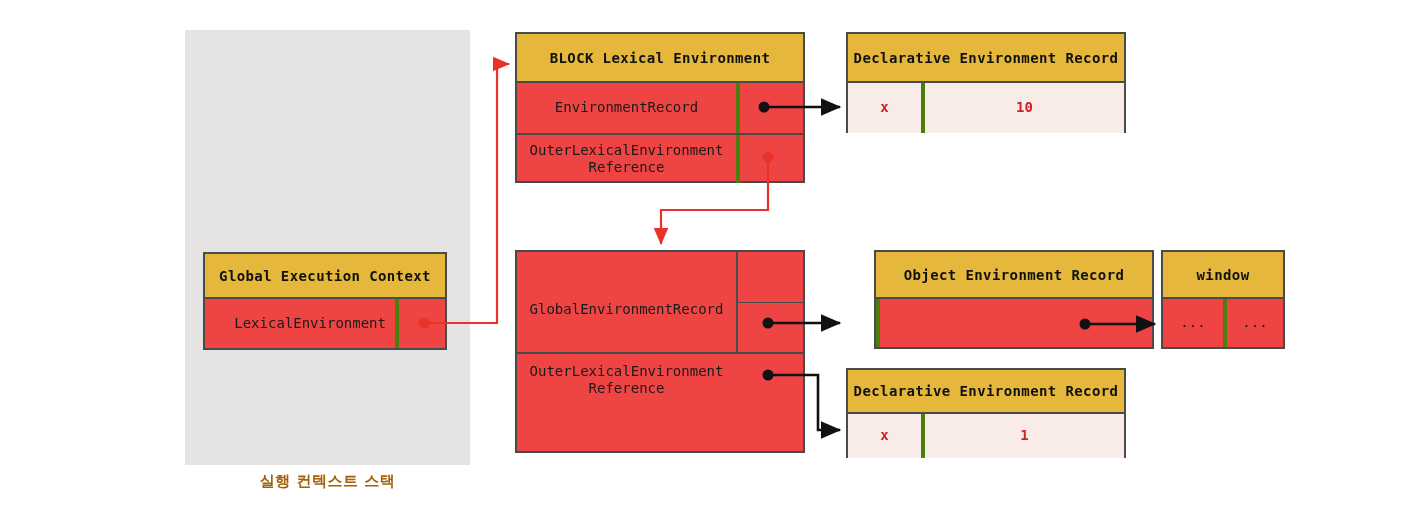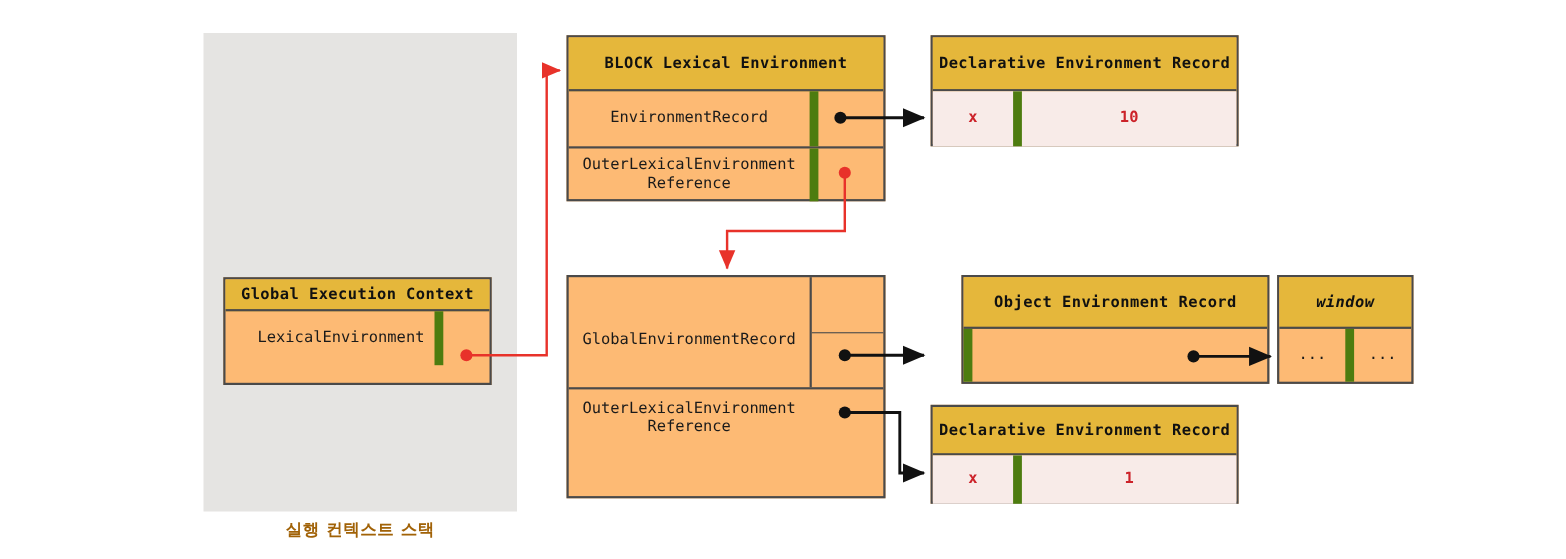--- a/index.html
+++ b/index.html
@@ -11,35 +11,35 @@
 
   .gray-panel{
     position:absolute;background:#e5e4e2;
   }
   .caption{
     position:absolute;text-align:center;font-family:"DejaVu Sans","Liberation Sans",sans-serif;
     font-weight:bold;font-size:15px;color:#a16207;letter-spacing:.5px;
   }
 
   
-  .box{position:absolute;border:2px solid #4a4a4a;box-sizing:border-box;background:#fdba74;}
+  .box{position:absolute;border:2px solid #4a4a4a;box-sizing:border-box;background:#ef4444;}
   .box .hdr{
     background:#e5b73b;color:#111;font-weight:bold;font-size:14px;
     display:flex;align-items:center;justify-content:center;
     box-sizing:border-box;border-bottom:2px solid #4a4a4a;
     letter-spacing:.4px;white-space:nowrap;
   }
   .row{display:flex;box-sizing:border-box;}
   .row.sep{border-top:2px solid #4a4a4a;}
   .cell{
     display:flex;align-items:center;justify-content:center;
     font-size:14px;color:#1a1a1a;box-sizing:border-box;text-align:center;
     line-height:1.25;white-space:pre-line;
   }
-  .cell.divL{border-left:8px solid #4d7c0f;}
+  .cell.divL{border-left:4px solid #4d7c0f;}
   .cell.thinTop{border-top:1px solid #4a4a4a;}
   .pink{background:#f8ebe8;}
   .pink .cell{color:#cc2229;font-weight:bold;}
 
   svg.wires{position:absolute;left:0;top:0;width:1424px;height:508px;overflow:visible;pointer-events:none;}
   .dot-black{fill:#111;}
   .dot-red{fill:#e8322a;}
   .ln-black{stroke:#111;stroke-width:2.6;fill:none;}
   .ln-red{stroke:#e8322a;stroke-width:2.2;fill:none;}
 </style>
@@ -67,21 +67,21 @@
 
   <div class="box" style="left:846px;top:32px;width:280px;height:101px;">
     <div class="hdr" style="height:49px;">Declarative Environment Record</div>
     <div class="row pink" style="height:50px;">
       <div class="cell" style="width:73px;height:50px;">x</div>
       <div class="cell divL" style="width:203px;height:50px;">10</div>
     </div>
   </div>
 
   <div class="box" style="left:203px;top:252px;width:244px;height:98px;">
-    <div class="hdr" style="height:29px;">Global Execution Context</div>
+    <div class="hdr" style="height:45px;">Global Execution Context</div>
     <div class="row" style="height:49px;padding-left:20px;">
       <div class="cell" style="width:186px;height:49px;">LexicalEnvironment</div>
       <div class="cell divL" style="width:54px;height:49px;"></div>
     </div>
   </div>
 
   <div class="box" style="left:515px;top:250px;width:290px;height:203px;">
     <div class="row" style="height:100px;">
       <div class="cell" style="width:219px;height:116px;">GlobalEnvironmentRecord</div>
       <div style="width:67px;height:100px;border-left:2px solid #4a4a4a;box-sizing:border-box;">
@@ -96,21 +96,21 @@
   </div>
 
   <div class="box" style="left:846px;top:250px;width:280px;height:99px;margin-left:28px;">
     <div class="hdr" style="height:47px;">Object Environment Record</div>
     <div class="row" style="height:48px;">
       <div class="cell divL" style="width:75px;height:48px;"></div>
     </div>
   </div>
 
   <div class="box" style="left:1161px;top:250px;width:124px;height:99px;">
-    <div class="hdr" style="height:47px;font-style:italic;">window</div>
+    <div class="hdr" style="height:47px;">window</div>
     <div class="row" style="height:48px;">
       <div class="cell" style="width:60px;height:48px;">...</div>
       <div class="cell divL" style="width:60px;height:48px;">...</div>
     </div>
   </div>
 
   <div class="box" style="left:846px;top:368px;width:280px;height:90px;">
     <div class="hdr" style="height:44px;">Declarative Environment Record</div>
     <div class="row pink" style="height:44px;">
       <div class="cell" style="width:73px;height:44px;">x</div>

